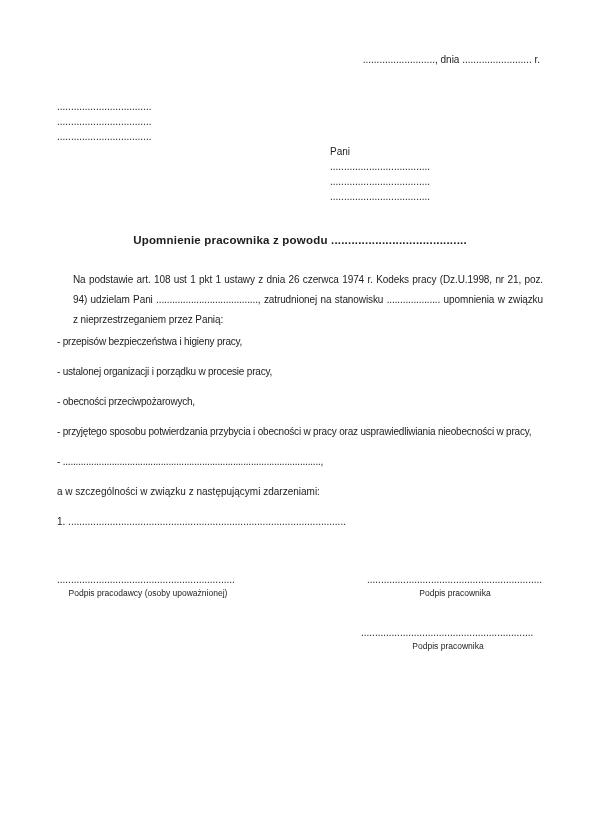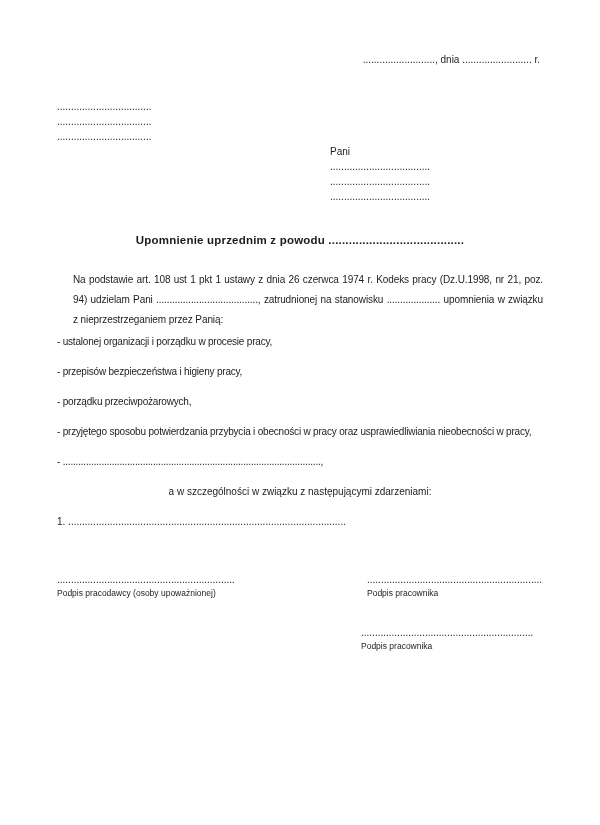--- a/index.html
+++ b/index.html
@@ -44,21 +44,21 @@
     text-align: justify;
     letter-spacing: -0.1px;
   }
   .reasons { margin-top: 2px; }
   .reason {
     line-height: 20px;
     margin-bottom: 10px;
     white-space: nowrap;
     letter-spacing: -0.2px;
   }
-  .particular { line-height: 20px; text-align: center; }
+  .particular { line-height: 20px; }
   .event-line {
     margin-top: 10px;
     line-height: 20px;
     white-space: nowrap;
   }
   .signatures {
     margin-top: 41px;
     display: flex;
     justify-content: space-between;
   }
@@ -66,21 +66,21 @@
   .sig-right { width: 176px; }
   .sig-line {
     line-height: 13px;
     white-space: nowrap;
     overflow: hidden;
   }
   .sig-label {
     margin-top: 2px;
     font-size: 8.5px;
     line-height: 11px;
-    text-align: left;
+    text-align: center;
     white-space: nowrap;
   }
   .confirmation {
     margin: 42px 0 0 0;
     line-height: 20px;
     text-align: justify;
     letter-spacing: -0.15px;
   }
   .bottom-sig {
     margin-top: 27px;
@@ -102,28 +102,28 @@
     <div>..................................</div>
   </div>
 
   <div class="recipient">
     <div>Pani</div>
     <div>....................................</div>
     <div>....................................</div>
     <div>....................................</div>
   </div>
 
-  <div class="title">Upomnienie uprzednim z powodu ........................................</div>
+  <div class="title">Upomnienie pracownika z powodu ........................................</div>
 
   <p class="intro">Na podstawie art. 108 ust 1 pkt 1 ustawy z dnia 26 czerwca 1974 r. Kodeks pracy (Dz.U.1998, nr 21, poz. 94) udzielam Pani ......................................, zatrudnionej na stanowisku .................... upomnienia w związku z nieprzestrzeganiem przez Panią:</p>
 
   <div class="reasons">
+    <div class="reason">- przepisów bezpieczeństwa i higieny pracy,</div>
     <div class="reason">- ustalonej organizacji i porządku w procesie pracy,</div>
-    <div class="reason">- przepisów bezpieczeństwa i higieny pracy,</div>
-    <div class="reason">- porządku przeciwpożarowych,</div>
+    <div class="reason">- obecności przeciwpożarowych,</div>
     <div class="reason">- przyjętego sposobu potwierdzania przybycia i obecności w pracy oraz usprawiedliwiania nieobecności w pracy,</div>
     <div class="reason">- ....................................................................................................,</div>
   </div>
 
   <div class="particular">a w szczególności w związku z następującymi zdarzeniami:</div>
 
   <div class="event-line">1. ....................................................................................................</div>
 
   <div class="signatures">
     <div class="sig-left">

